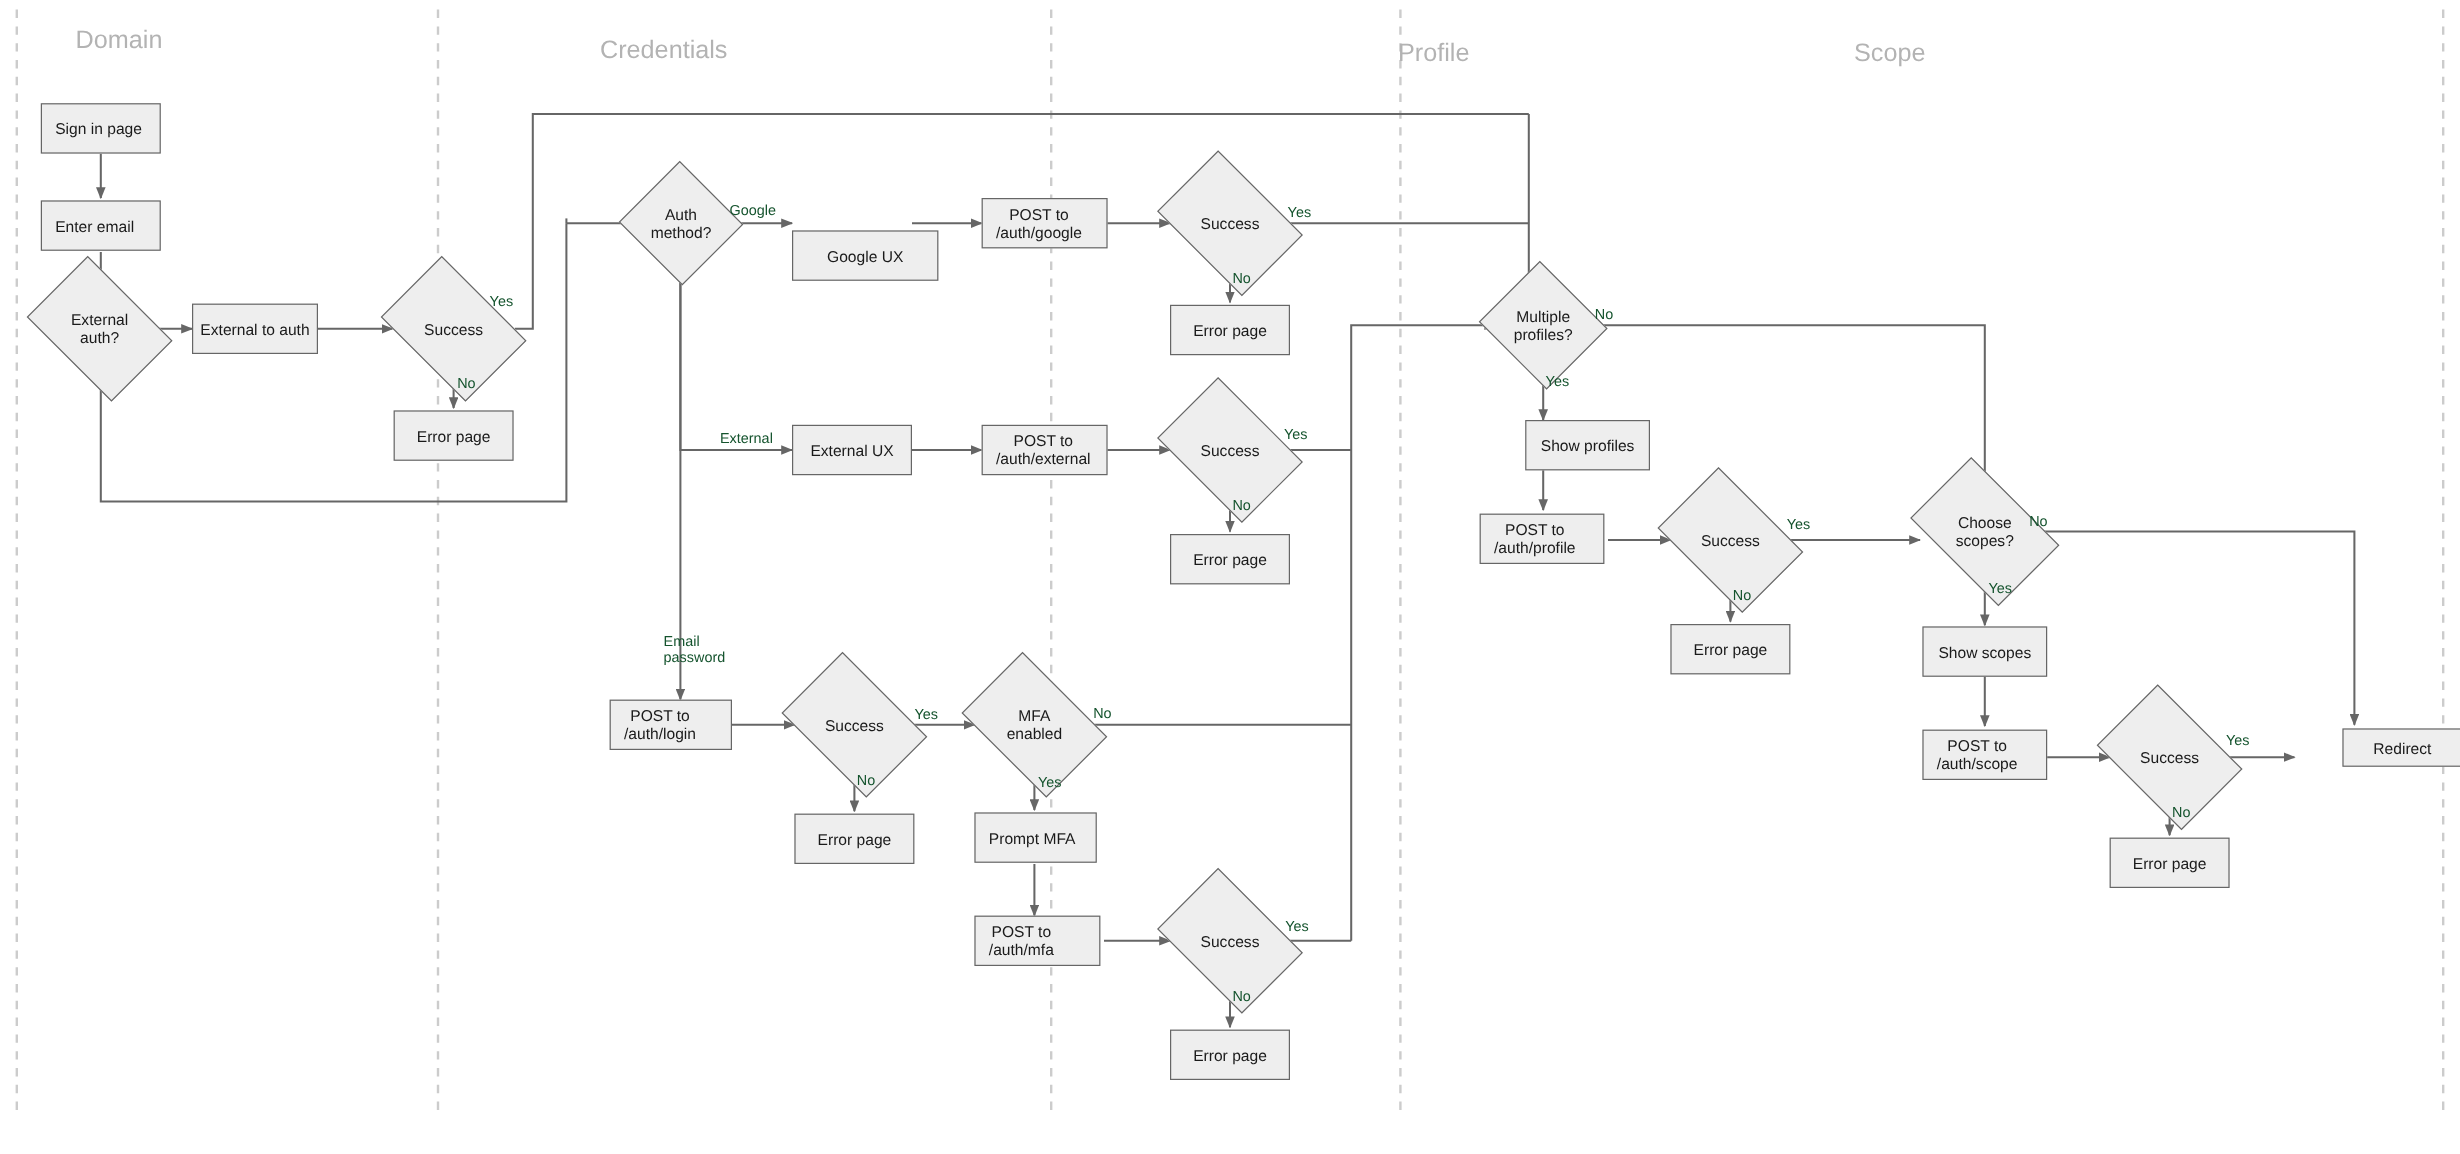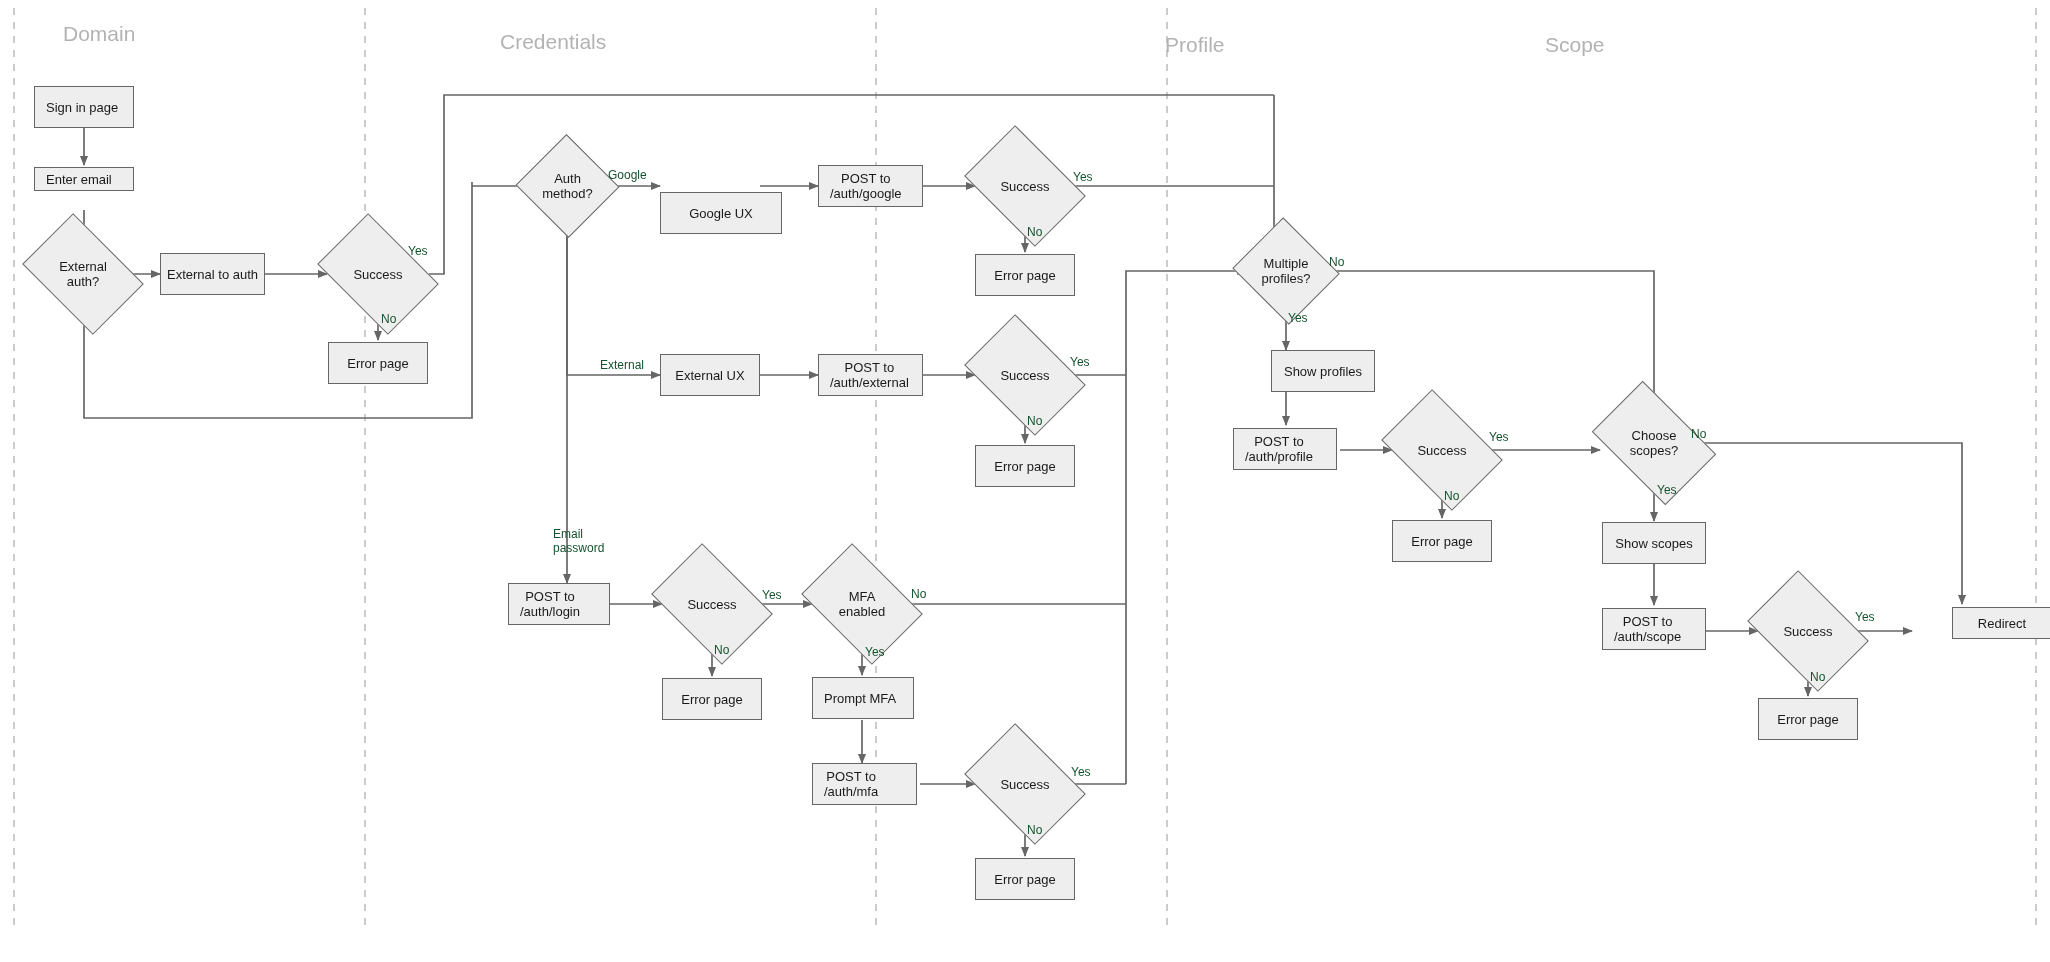--- a/index.html
+++ b/index.html
@@ -113,21 +113,21 @@
   </svg>
 
   <div class="lane-title" style="left:31px;top:22px;margin-left:32px;">Domain</div>
   <div class="lane-title" style="left:500px;top:30px;">Credentials</div>
   <div class="lane-title" style="left:1165px;top:33px;">Profile</div>
   <div class="lane-title" style="left:1545px;top:33px;">Scope</div>
 
   <div class="node" style="left:34px;top:86px;width:100px;height:42px;">
     <span class="lbl">Sign in page</span>
   </div>
-  <div class="node" style="left:34px;top:167px;width:100px;height:24px;">
+  <div class="node" style="left:34px;top:167px;width:100px;height:42px;">
     <span class="lbl">Enter email</span>
   </div>
   <div class="diamond" style="left:33px;top:238px;width:100px;height:72px;">
     <div class="dshape"></div>
     <div class="dlbl">External
 auth?</div>
   </div>
   <div class="node center" style="left:160px;top:253px;width:105px;height:42px;">
     <span class="lbl">External to auth</span>
   </div>

